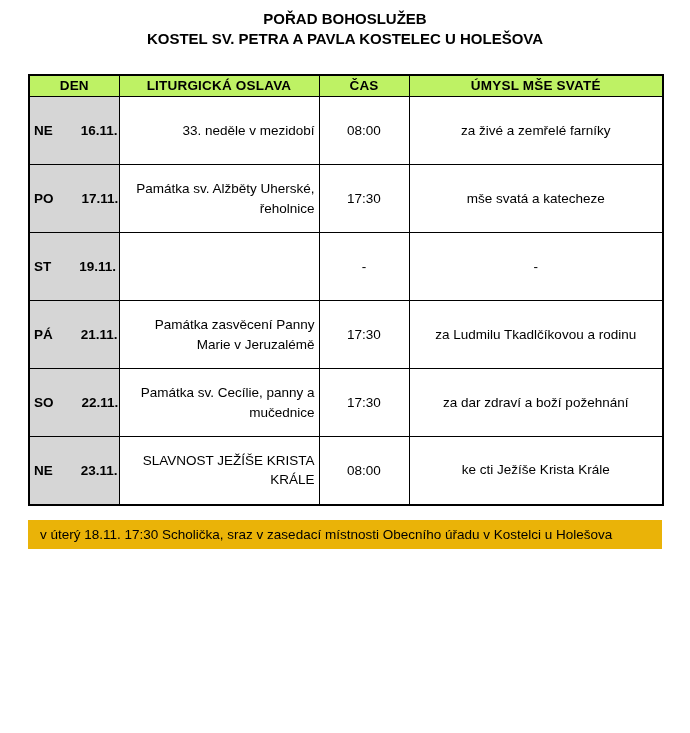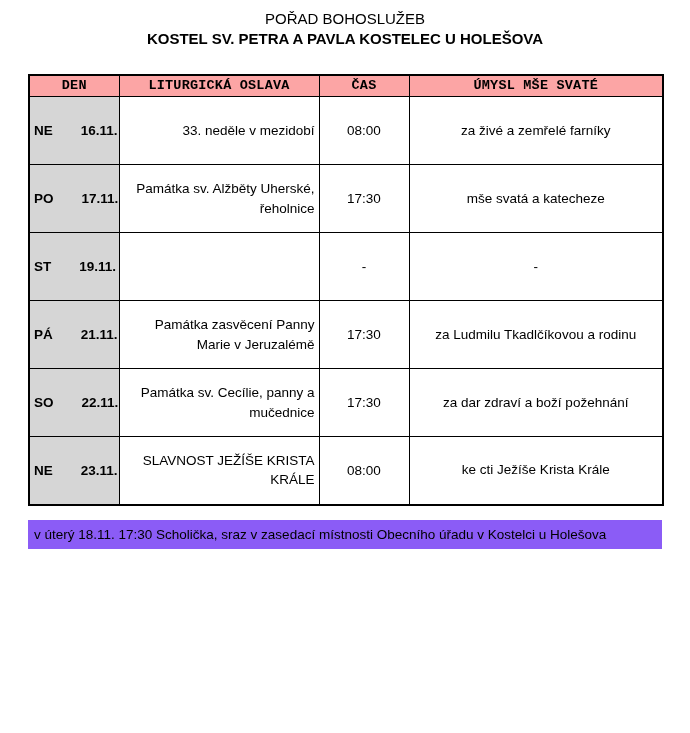--- a/index.html
+++ b/index.html
@@ -11,21 +11,21 @@
   }
   .page {
     width: 690px;
     height: 733px;
     box-sizing: border-box;
     padding-top: 9px;
   }
   .doc-header { text-align: center; }
   .doc-title {
     font-size: 15px;
-    font-weight: normal;
+    font-weight: bold;
     line-height: 1.35;
   }
   .doc-subtitle {
     font-size: 15px;
     font-weight: bold;
     line-height: 1.35;
   }
   .doc-daterange {
     font-size: 13.5px;
     line-height: 1.4;
@@ -40,26 +40,25 @@
     table-layout: fixed;
     border: 2px solid #000000;
   }
   table.schedule th, table.schedule td {
     border: 1px solid #000000;
     box-sizing: border-box;
     font-size: 13.5px;
     padding: 2px 4px;
   }
   table.schedule th {
-    background: #fca5a5;
+    background: #bef264;
     font-weight: bold;
     height: 22px;
     text-align: center;
     letter-spacing: 0.2px;
-    font-family: Liberation Mono, monospace;
   }
   col.c-den { width: 90px; }
   col.c-lit { width: 200px; }
   col.c-cas { width: 90px; }
   col.c-umy { width: 254px; }
   table.schedule td { height: 68px; vertical-align: middle; }
   td.den-cell {
     background: #d6d6d6;
     font-weight: bold;
     text-align: left;
@@ -72,24 +71,24 @@
     white-space: nowrap;
   }
   td.lit-cell, td.cas-cell, td.umy-cell {
     text-align: center;
     background: #ffffff;
   }
   td.lit-cell { padding: 2px 6px; line-height: 1.45; text-align: right; }
   td.umy-cell { padding: 2px 6px; line-height: 1.45; }
   .note {
     margin: 14px 28px 0 28px;
-    background: #8b5cf6;
+    background: #eab308;
     font-size: 13.5px;
     line-height: 1.45;
-    padding: 5px 6px;
+    padding: 5px 12px;
     box-sizing: border-box;
   }
 </style>
 </head>
 <body>
 
 <div class="page">
 
   <div class="doc-header">
     <div class="doc-title">POŘAD BOHOSLUŽEB</div>

